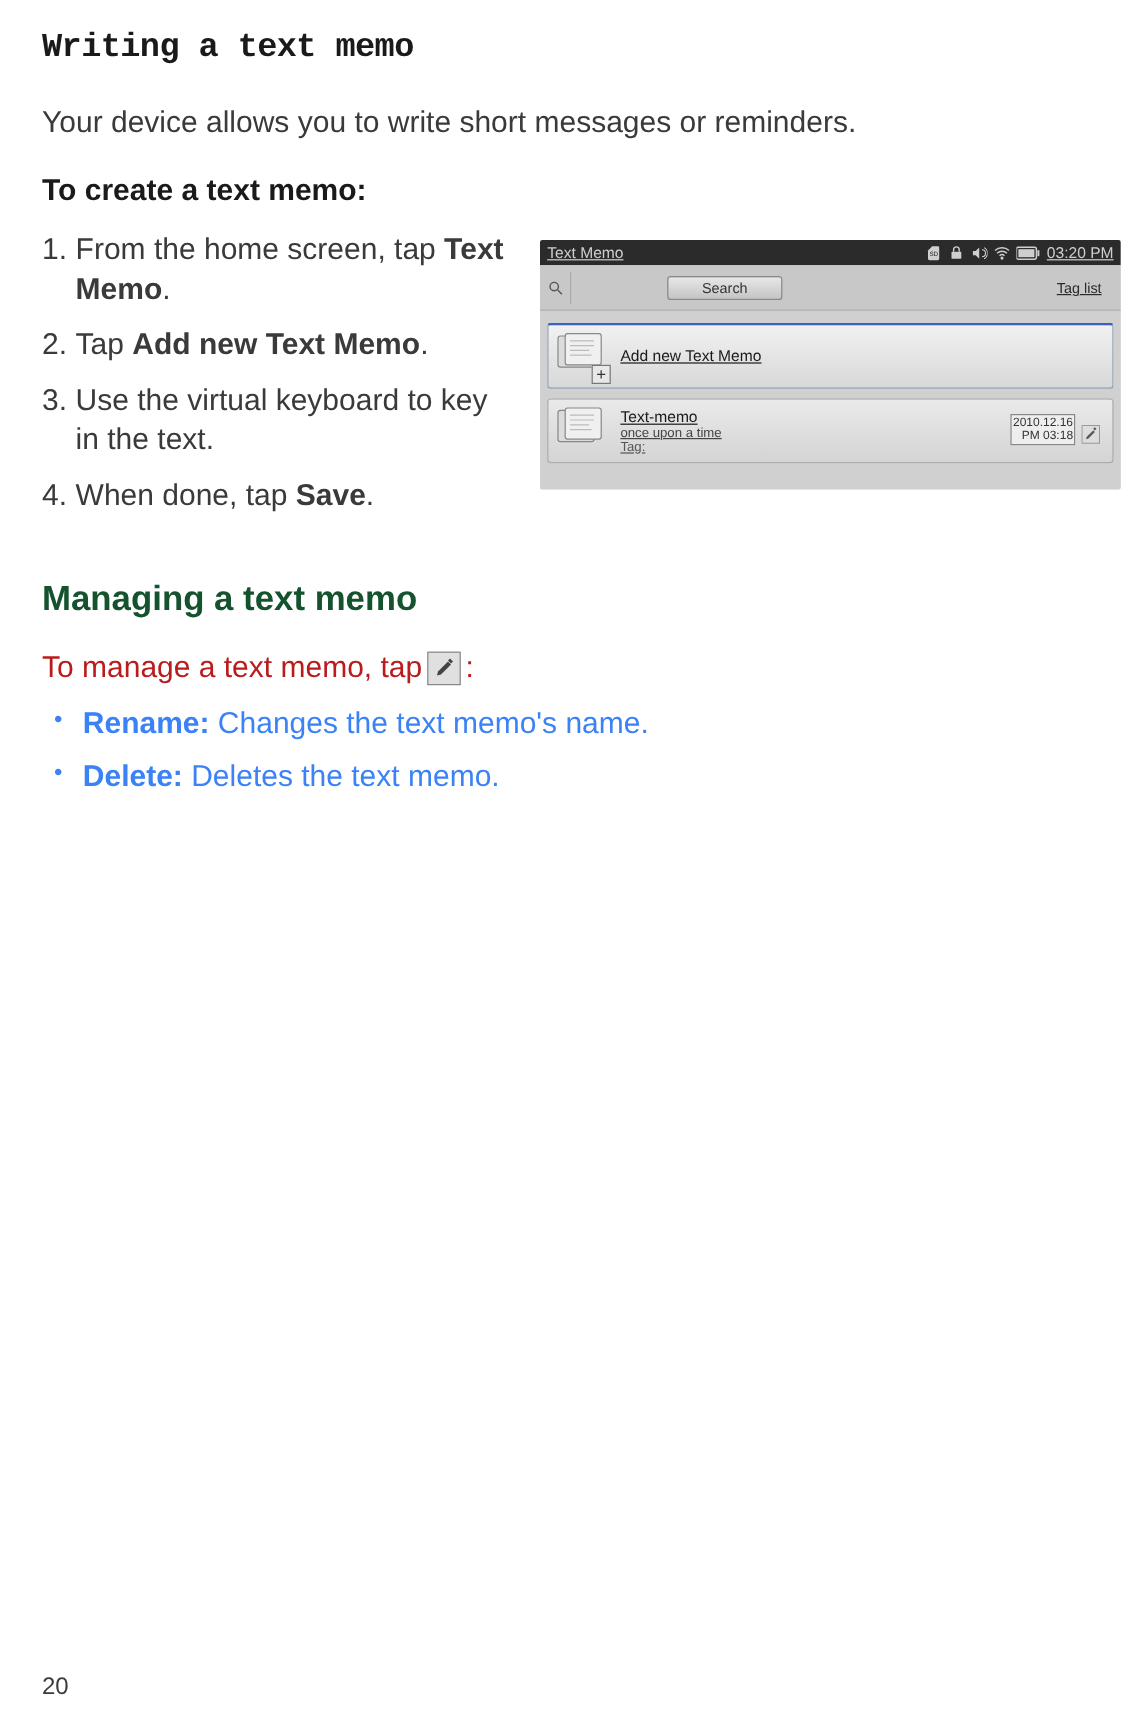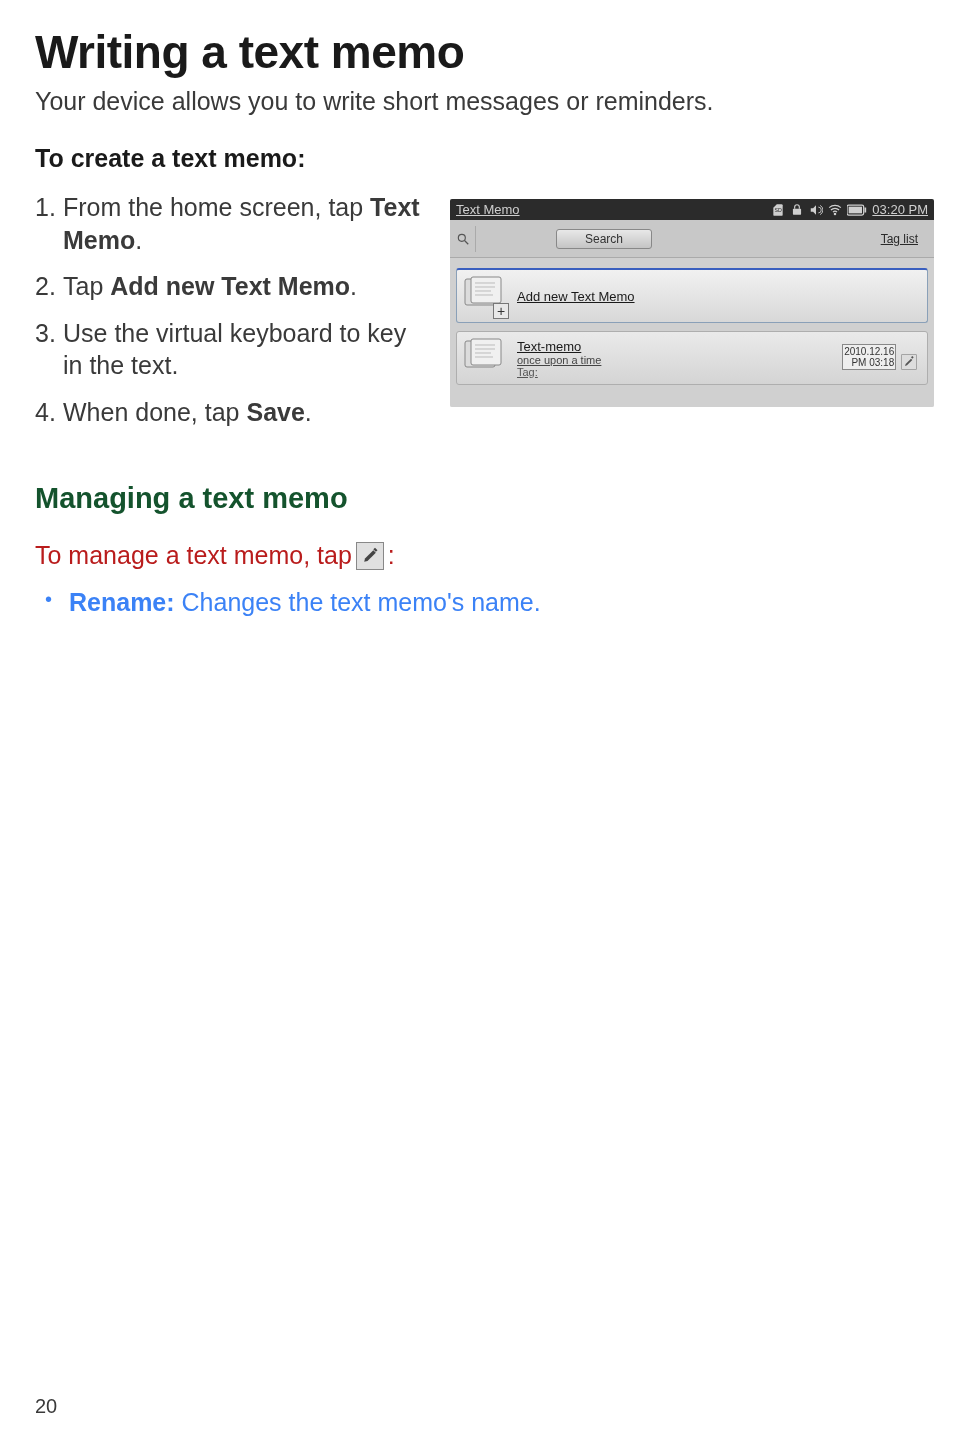--- a/index.html
+++ b/index.html
@@ -10,24 +10,25 @@
     body {
       font-family: -apple-system, "Segoe UI", "Helvetica Neue", Arial, sans-serif;
       width: 954px;
       height: 1438px;
       background: #fff;
       color: #1a1a1a;
       padding: 25px 35px 20px 35px;
       position: relative;
     }
     .heading1 {
-      font-size: 46px;
+      font-size: 28px;
       font-weight: 700;
-      margin-bottom: 8px;
+      margin-bottom: 32px;
       letter-spacing: -0.5px;
+      font-family: Liberation Mono, monospace;
     }
     .intro {
       font-size: 25px;
       color: #3a3a3a;
       margin-bottom: 28px;
     }
     .section-title {
       font-size: 25px;
       font-weight: 700;
       margin-bottom: 18px;
@@ -372,15 +373,18 @@
         <path d="M16 4l3 3 2-2-3-3-2 2z" fill="#444"></path>
       </svg>
   </span>
   <span>:</span>
 </p>
 
 <ul class="bullet-list">
   <li>
     <span class="bold">Rename:</span><span> Changes the text memo's name.</span>
   </li>
+  <li>
+    <span class="bold">Delete:</span><span> Deletes the text memo.</span>
+  </li>
 </ul>
 
 <div class="page-number">20</div>
 
 </body></html>

